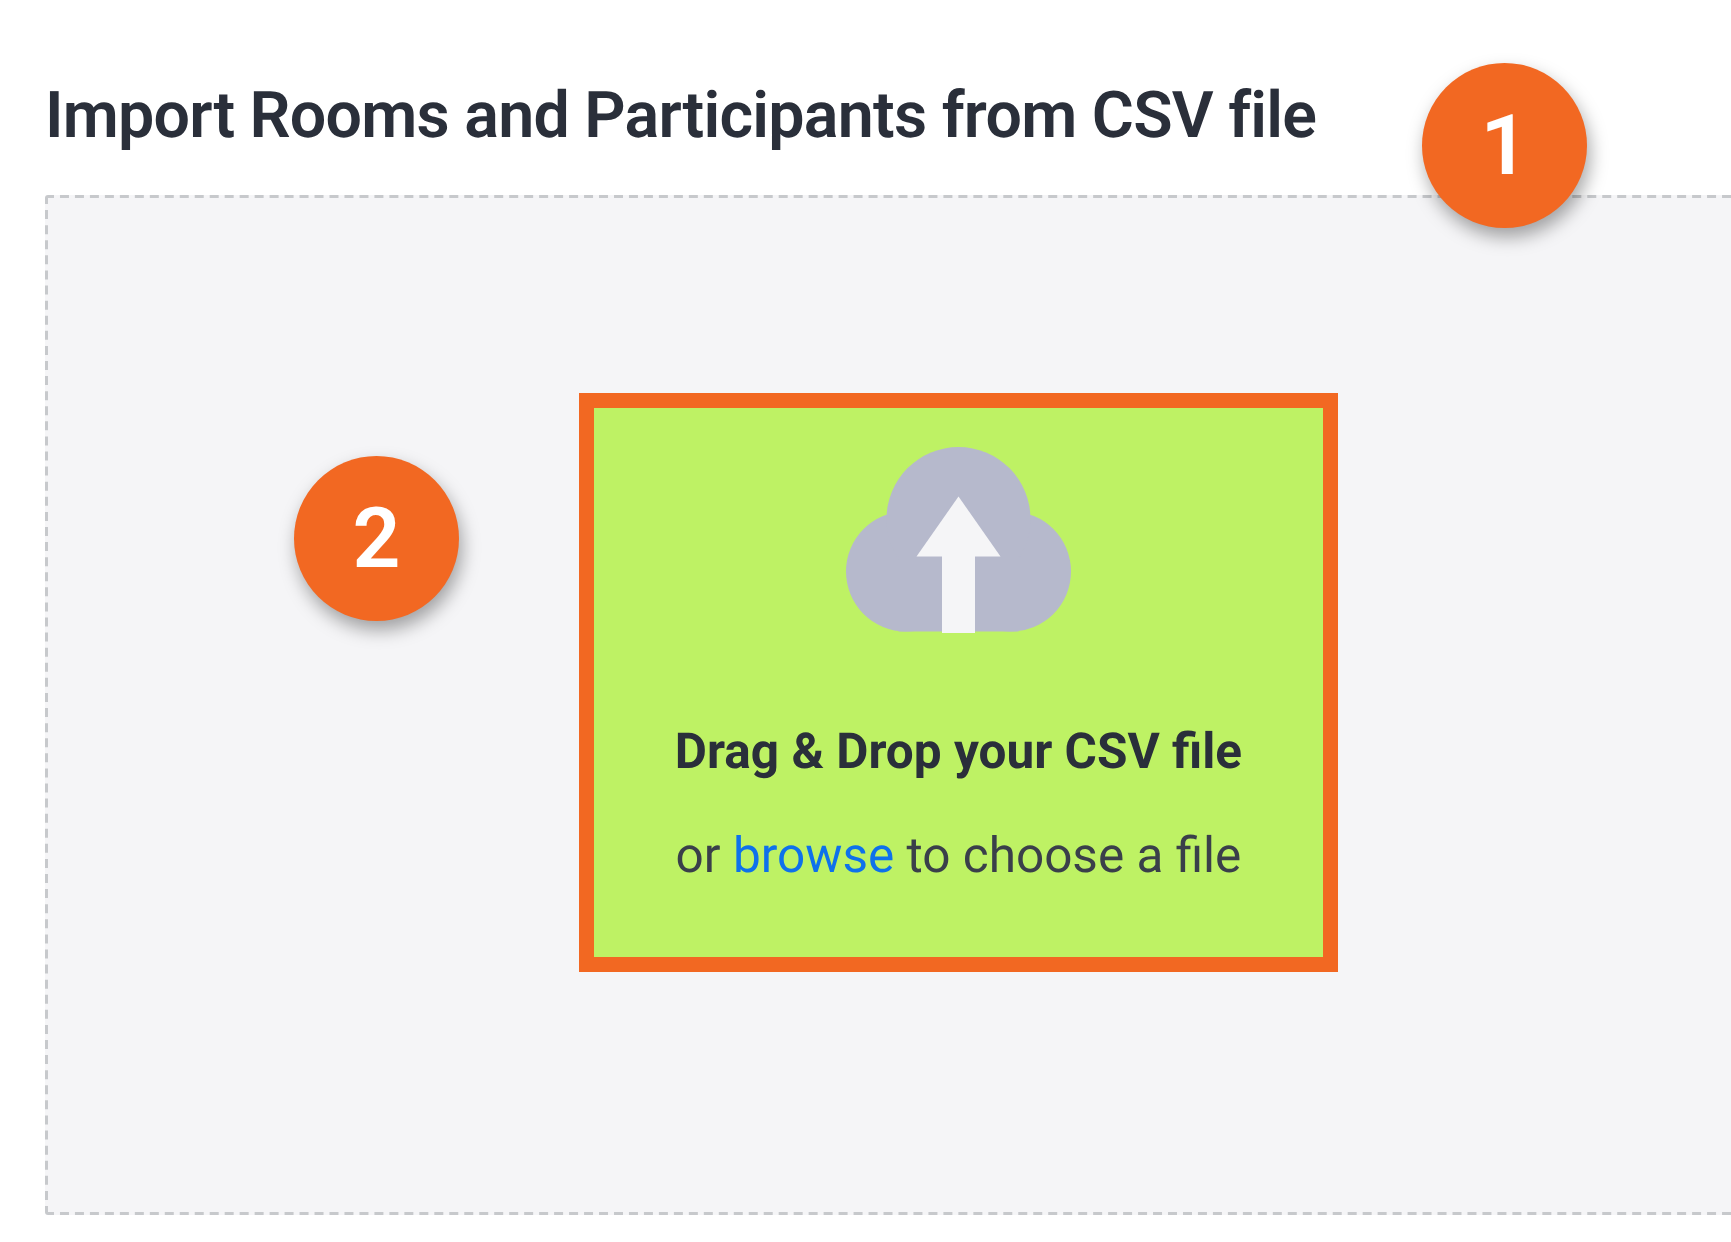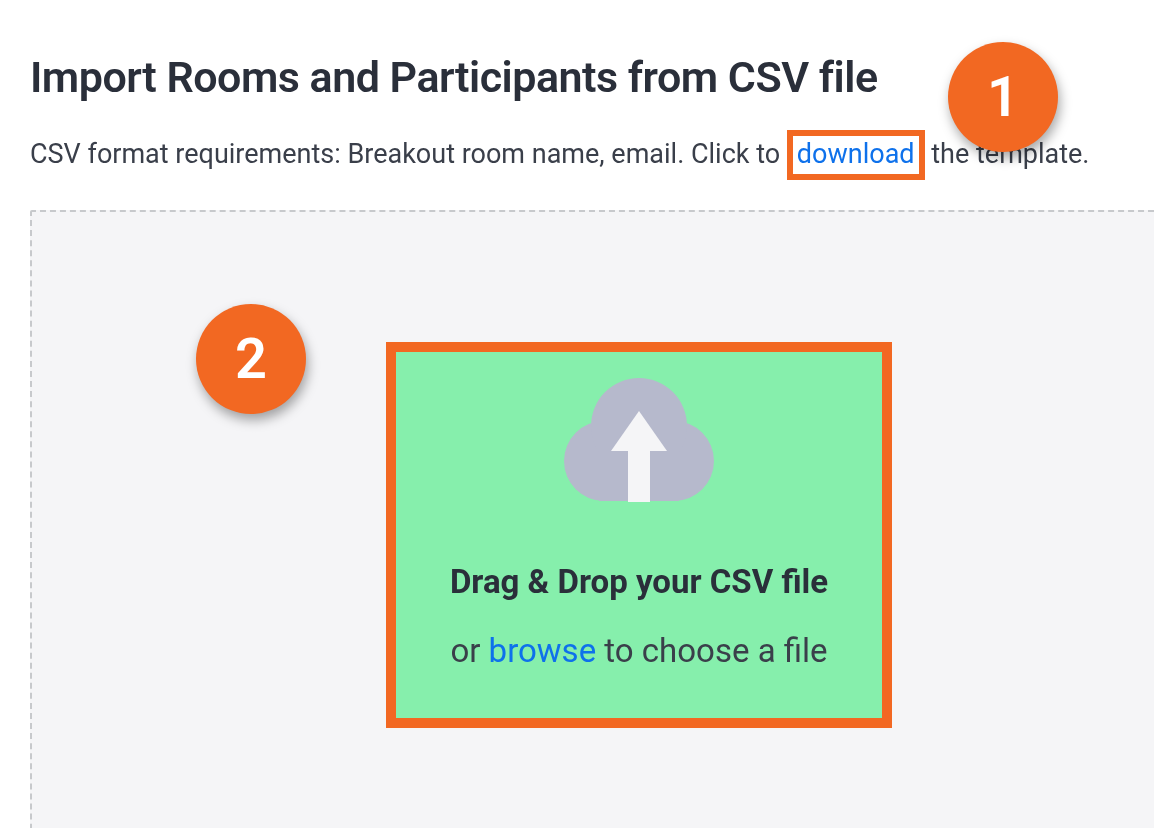--- a/index.html
+++ b/index.html
@@ -50,21 +50,21 @@
       margin-right: -40px;
       padding: 130px 0 0 0;
       position: relative;
     }
     .dropzone-box {
       width: 506px;
       margin-left: 354px;
       border: 10px solid #f26822;
       padding: 0 20px 48px 20px;
       text-align: center;
-      background: #86efac;
+      background: #bef264;
       position: relative;
     }
     .cloud-icon-wrap {
       margin-top: 14px;
       margin-bottom: 42px;
     }
     .drop-heading {
       font-size: 33px;
       font-weight: 700;
       color: #2a2f3a;
@@ -101,23 +101,20 @@
       top: 304px;
       left: 196px;
     }
   </style>
 </head>
 <body>
 
 <div class="container">
   <h1 class="page-title">Import Rooms and Participants from CSV file</h1>
 
-  <p class="instructions">
-    <span>CSV format requirements: Breakout room name, email. Click to </span><span class="download-highlight-box"><a class="download-link">download</a></span><span> the template.</span>
-  </p>
 
   <div class="dropzone-wrapper">
     <div class="dropzone-box">
       <div class="cloud-icon-wrap">
         <svg width="200" height="150" viewBox="0 0 200 150">
           <g fill="#b6b9cc">
             <circle cx="65" cy="95" r="40"></circle>
             <circle cx="135" cy="95" r="40"></circle>
             <circle cx="100" cy="60" r="48"></circle>
             <rect x="60" y="85" width="80" height="50"></rect>

